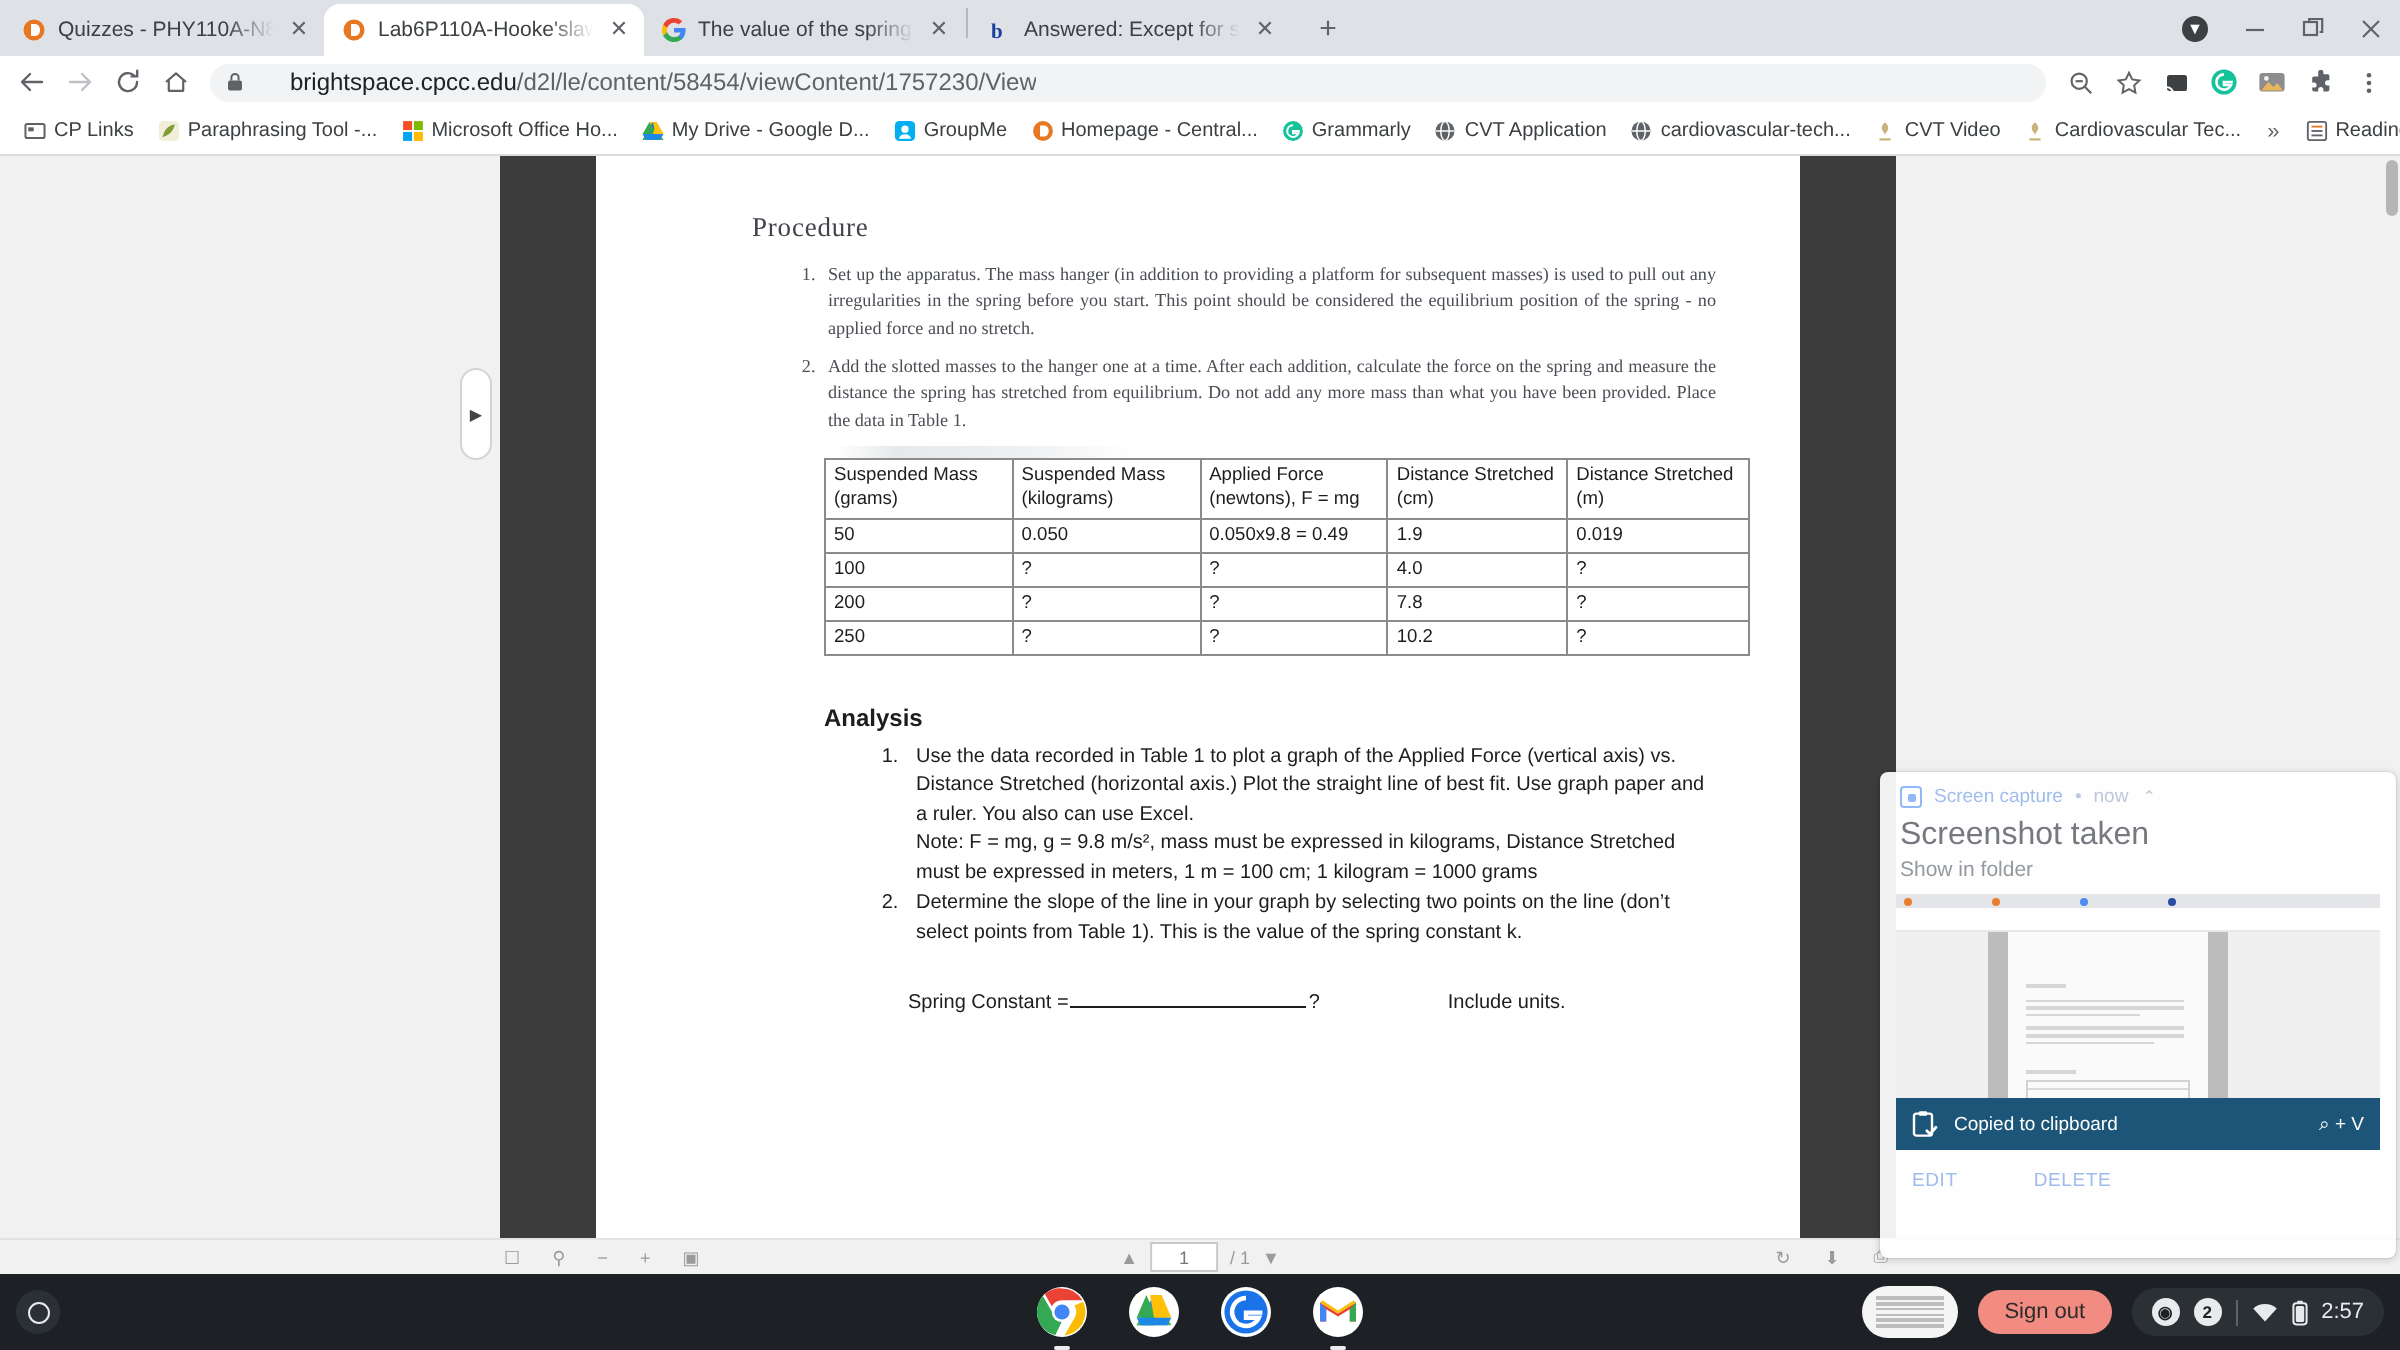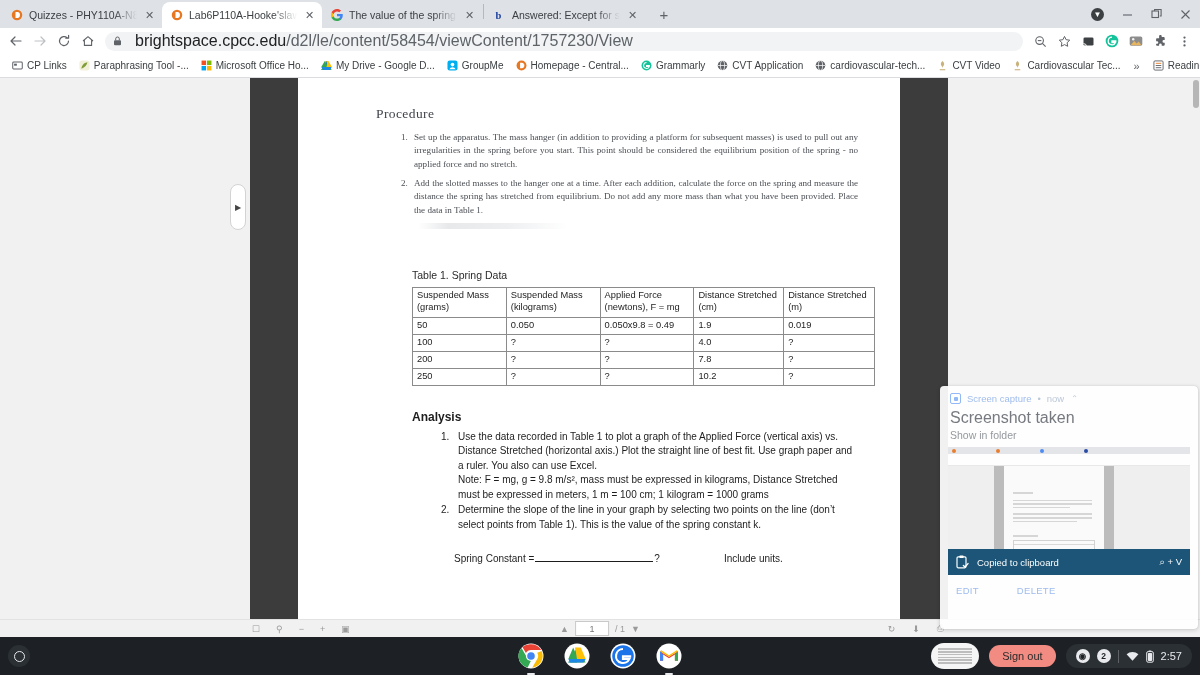--- a/index.html
+++ b/index.html
@@ -62,22 +62,22 @@
   .toolbar {
     height: 26px; background: #fff; display: flex; align-items: center;
     padding: 0 4px; gap: 0px;
   }
   .tbtn {
     width: 24px; height: 24px; display:flex; align-items:center; justify-content:center;
     color:#5f6368; flex: 0 0 auto;
   }
   .omnibox {
     flex: 1 1 auto; height: 19px; background: #f1f3f4; border-radius: 10px;
-    display:flex; align-items:center; padding: 0 8px; gap: 13px;
-    margin: 11px 5px; font-size: 16px; color: #5f6368; min-width: 0;
+    display:flex; align-items:center; padding: 0 8px; gap: 23px;
+    margin: 11px 5px; font-size: 12px; color: #5f6368; min-width: 0;
   }
   .omnibox .url { color:#202124; white-space: nowrap; overflow: hidden; }
   .omnibox .url .dim { color:#5f6368; }
   .tb-right { display:flex; align-items:center; flex: 0 0 auto; gap:0; }
 
   
   .bookmarks {
     height: 24px; background: #fff; display:flex; align-items:center;
     padding: 0 6px; font-size: 10px; color: #3c4043; gap: 0px;
     border-bottom: 1px solid #dadce0;
@@ -523,21 +523,20 @@
         <div class="page-inner">
 
           <div class="proc-h">Procedure</div>
 
           <ol class="proc">
             <li>Set up the apparatus. The mass hanger (in addition to providing a platform for subsequent masses) is used to pull out any irregularities in the spring before you start. This point should be considered the equilibrium position of the spring - no applied force and no stretch.</li>
             <li>Add the slotted masses to the hanger one at a time. After each addition, calculate the force on the spring and measure the distance the spring has stretched from equilibrium. Do not add any more mass than what you have been provided. Place the data in Table 1.</li>
           </ol>
           <div class="smudge"></div>
 
-          <div class="tbl-cap">Table 1. Spring Data</div>
 
           <table class="spring">
             <thead>
               <tr>
                 <td style="width:94px">Suspended Mass (grams)</td>
                 <td style="width:94px">Suspended Mass (kilograms)</td>
                 <td style="width:94px">Applied Force (newtons),  F = mg</td>
                 <td style="width:90px">Distance Stretched (cm)</td>
                 <td style="width:91px">Distance Stretched (m)</td>
               </tr>

